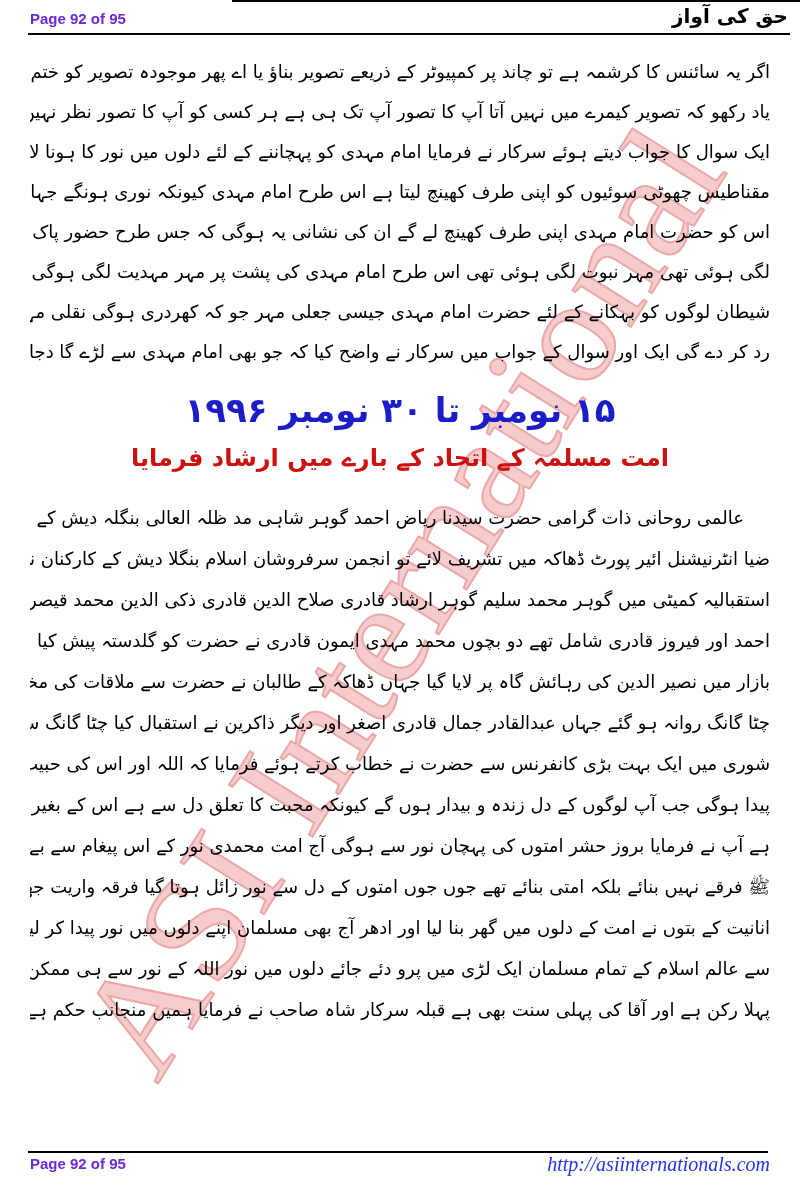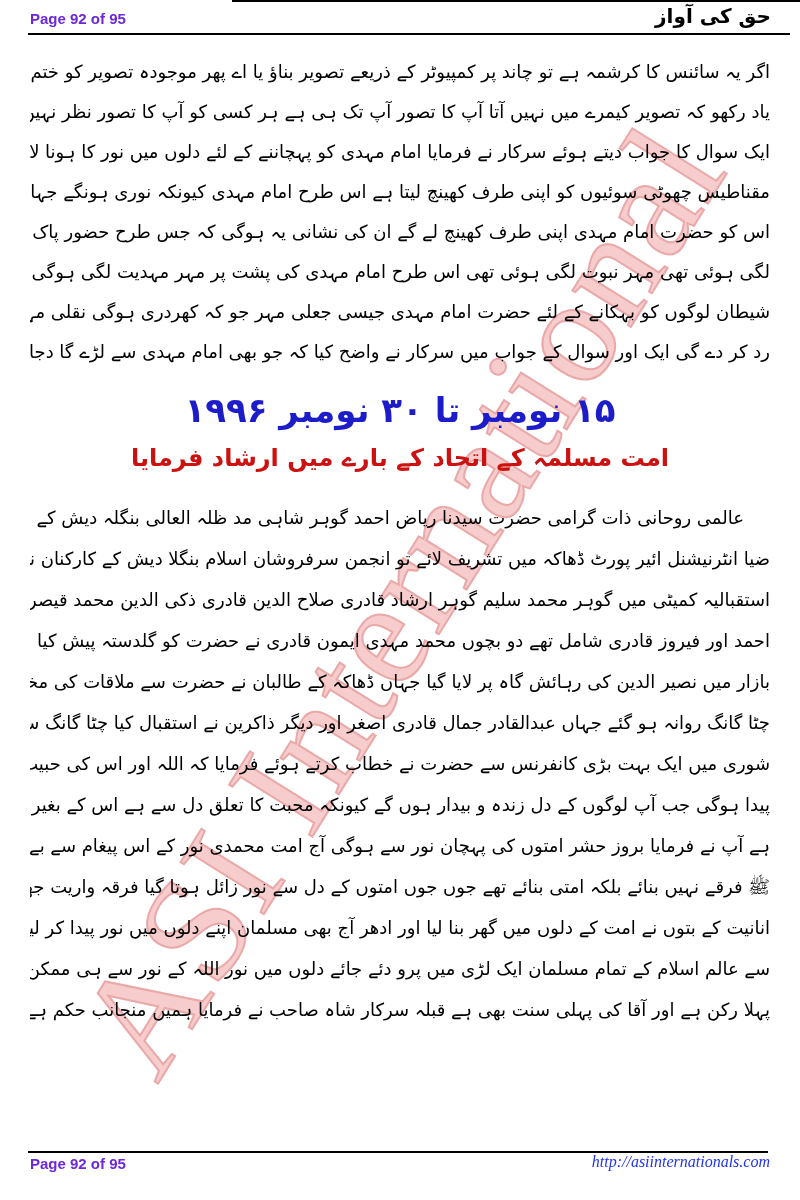--- a/index.html
+++ b/index.html
@@ -20,31 +20,31 @@
   }
   
   .hdr-page,.ftr-page{
     position:absolute;left:30px;
     font-family:"Liberation Sans",sans-serif;
     font-weight:700;font-size:15px;color:#6d28d9;z-index:2;
   }
   .hdr-page{top:10px;}
   .ftr-page{top:1155px;}
   .hdr-title{
-    position:absolute;right:29px;top:4px;
+    position:absolute;right:12px;top:4px;
     direction:rtl;font-size:20px;font-weight:700;color:#000;z-index:2;
   }
   .rule{position:absolute;background:#000;height:2px;z-index:2;}
   .rule-topedge{left:232px;width:568px;top:0;}
   .rule-header{left:28px;width:762px;top:33px;}
   .rule-footer{left:28px;width:740px;top:1151px;}
   .ftr-url{
     position:absolute;right:30px;top:1153px;
     font-family:"Liberation Serif",serif;font-style:italic;
-    font-size:16px;color:#2233ee;z-index:2;text-decoration:none;
+    font-size:20px;color:#2233ee;z-index:2;text-decoration:none;
   }
   
   .bodytext{
     position:absolute;left:30px;top:52px;width:740px;z-index:1;
   }
   .line{
     direction:rtl;unicode-bidi:embed;
     font-size:18px;color:#000;
     line-height:40px;height:40px;overflow:hidden;
     text-align:justify;text-align-last:justify;

